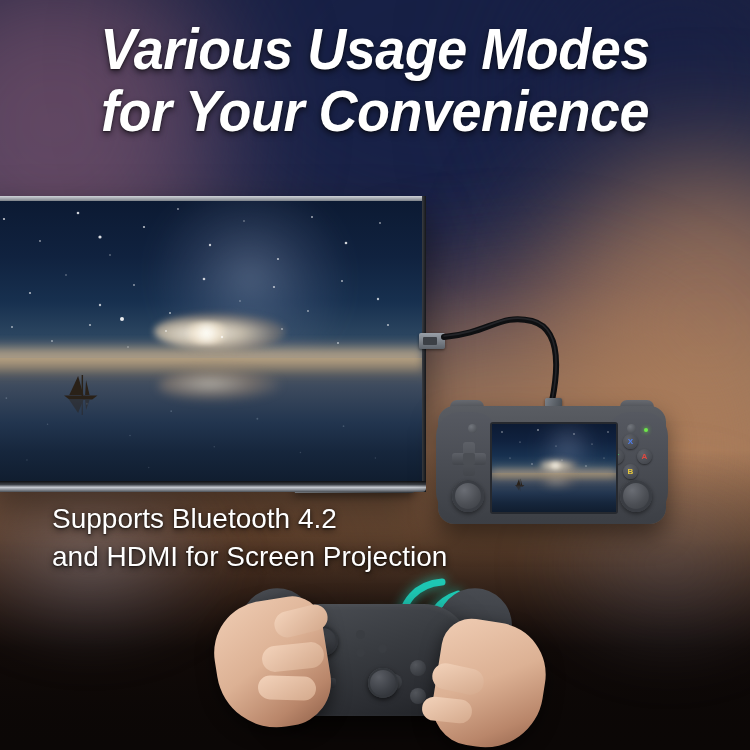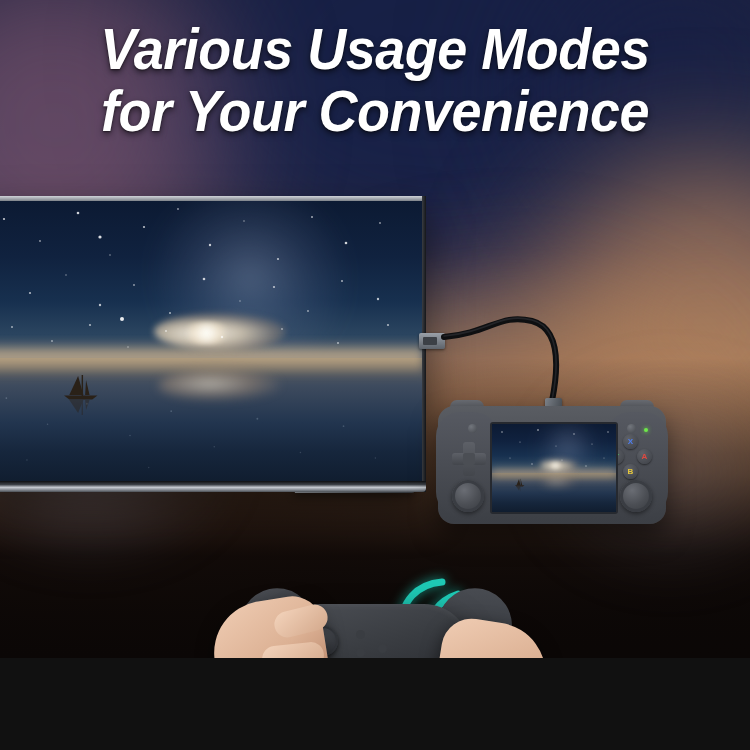--- a/index.html
+++ b/index.html
@@ -1,17 +1,17 @@
 <!DOCTYPE html>
 <html><head>
 <meta charset="utf-8">
 <style>
   html,body{margin:0;padding:0;background:#111;}
   #stage{
-    position:relative;width:750px;height:658px;overflow:hidden;
+    position:relative;width:750px;height:750px;overflow:hidden;
     font-family:"Liberation Sans", sans-serif;
     background:#404040;
   }
   
   .bg{position:absolute;inset:0;}
   .bg-base{
     background:
       linear-gradient(180deg,#1d2340 0%,#222a4a 20%,#3a3550 38%,#6b5a58 50%,#9a7258 62%,#b07c55 72%,#6a4434 84%,#2a1a14 95%,#150d0a 100%);
   }
   .bg-blob{position:absolute;border-radius:50%;filter:blur(60px);}
@@ -416,20 +416,24 @@
             <g fill="#2a2118" opacity=".45">
               <path d="M24 80 L30 56 L14 56 Z"></path>
               <rect x="28" y="56" width="1.4" height="28"></rect>
             </g>
           </svg>
         </div>
       </div>
     </div>
   </div>
 
+  <div class="subtitle">
+    <span class="sub-line">Supports Bluetooth 4.2</span>
+    <span class="sub-line">and HDMI for Screen Projection</span>
+  </div>
 
   <div class="bt-waves">
     <svg viewBox="0 0 110 96">
       <ellipse cx="27" cy="60" rx="17" ry="11" fill="none" stroke="#1ec8b4" stroke-width="4"></ellipse>
       <path d="M48 66 C 48 34, 66 18, 90 16" fill="none" stroke="#1ec8b4" stroke-width="7" stroke-linecap="round"></path>
       <path d="M74 72 C 76 48, 88 34, 106 28" fill="none" stroke="#1ec8b4" stroke-width="7" stroke-linecap="round"></path>
     </svg>
   </div>
 
   <div class="gamepad-wrap">

